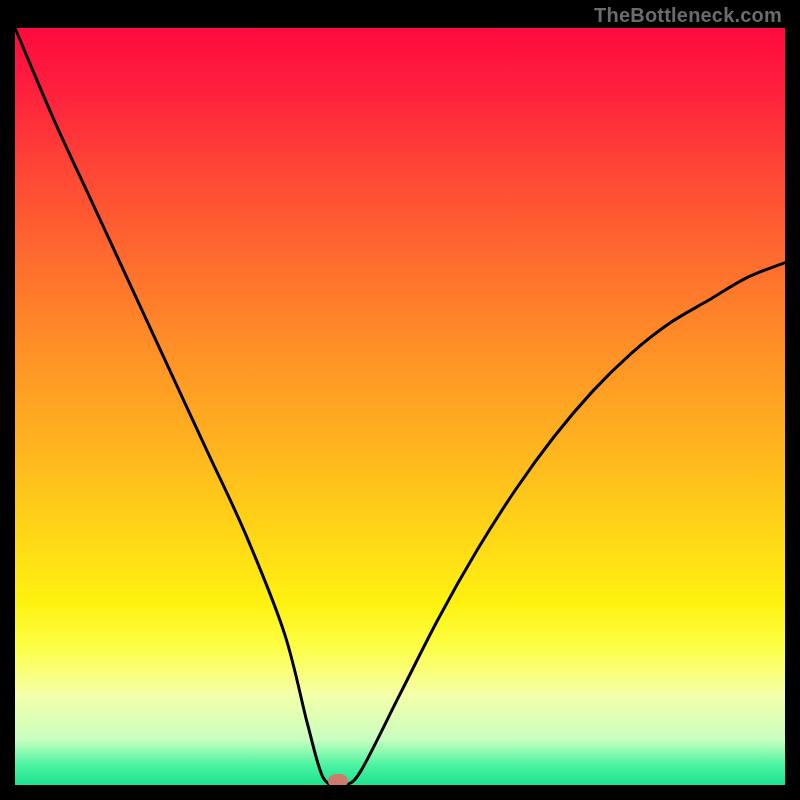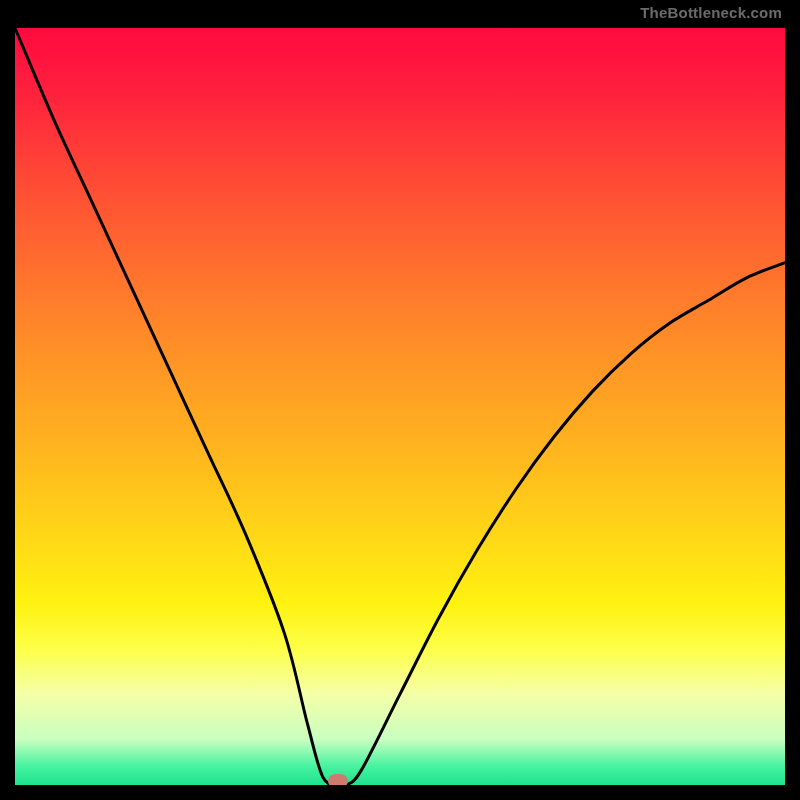--- a/index.html
+++ b/index.html
@@ -15,21 +15,21 @@
     position: relative;
     width: 800px;
     height: 800px;
     background: #000;
   }
   .watermark {
     position: absolute;
     top: 4px;
     right: 18px;
     color: #6b6b6b;
-    font-size: 15px;
+    font-size: 20px;
     font-weight: 600;
     letter-spacing: 0.2px;
     z-index: 5;
     user-select: none;
   }
   .plot {
     position: absolute;
     left: 15px;
     top: 28px;
     width: 770px;

